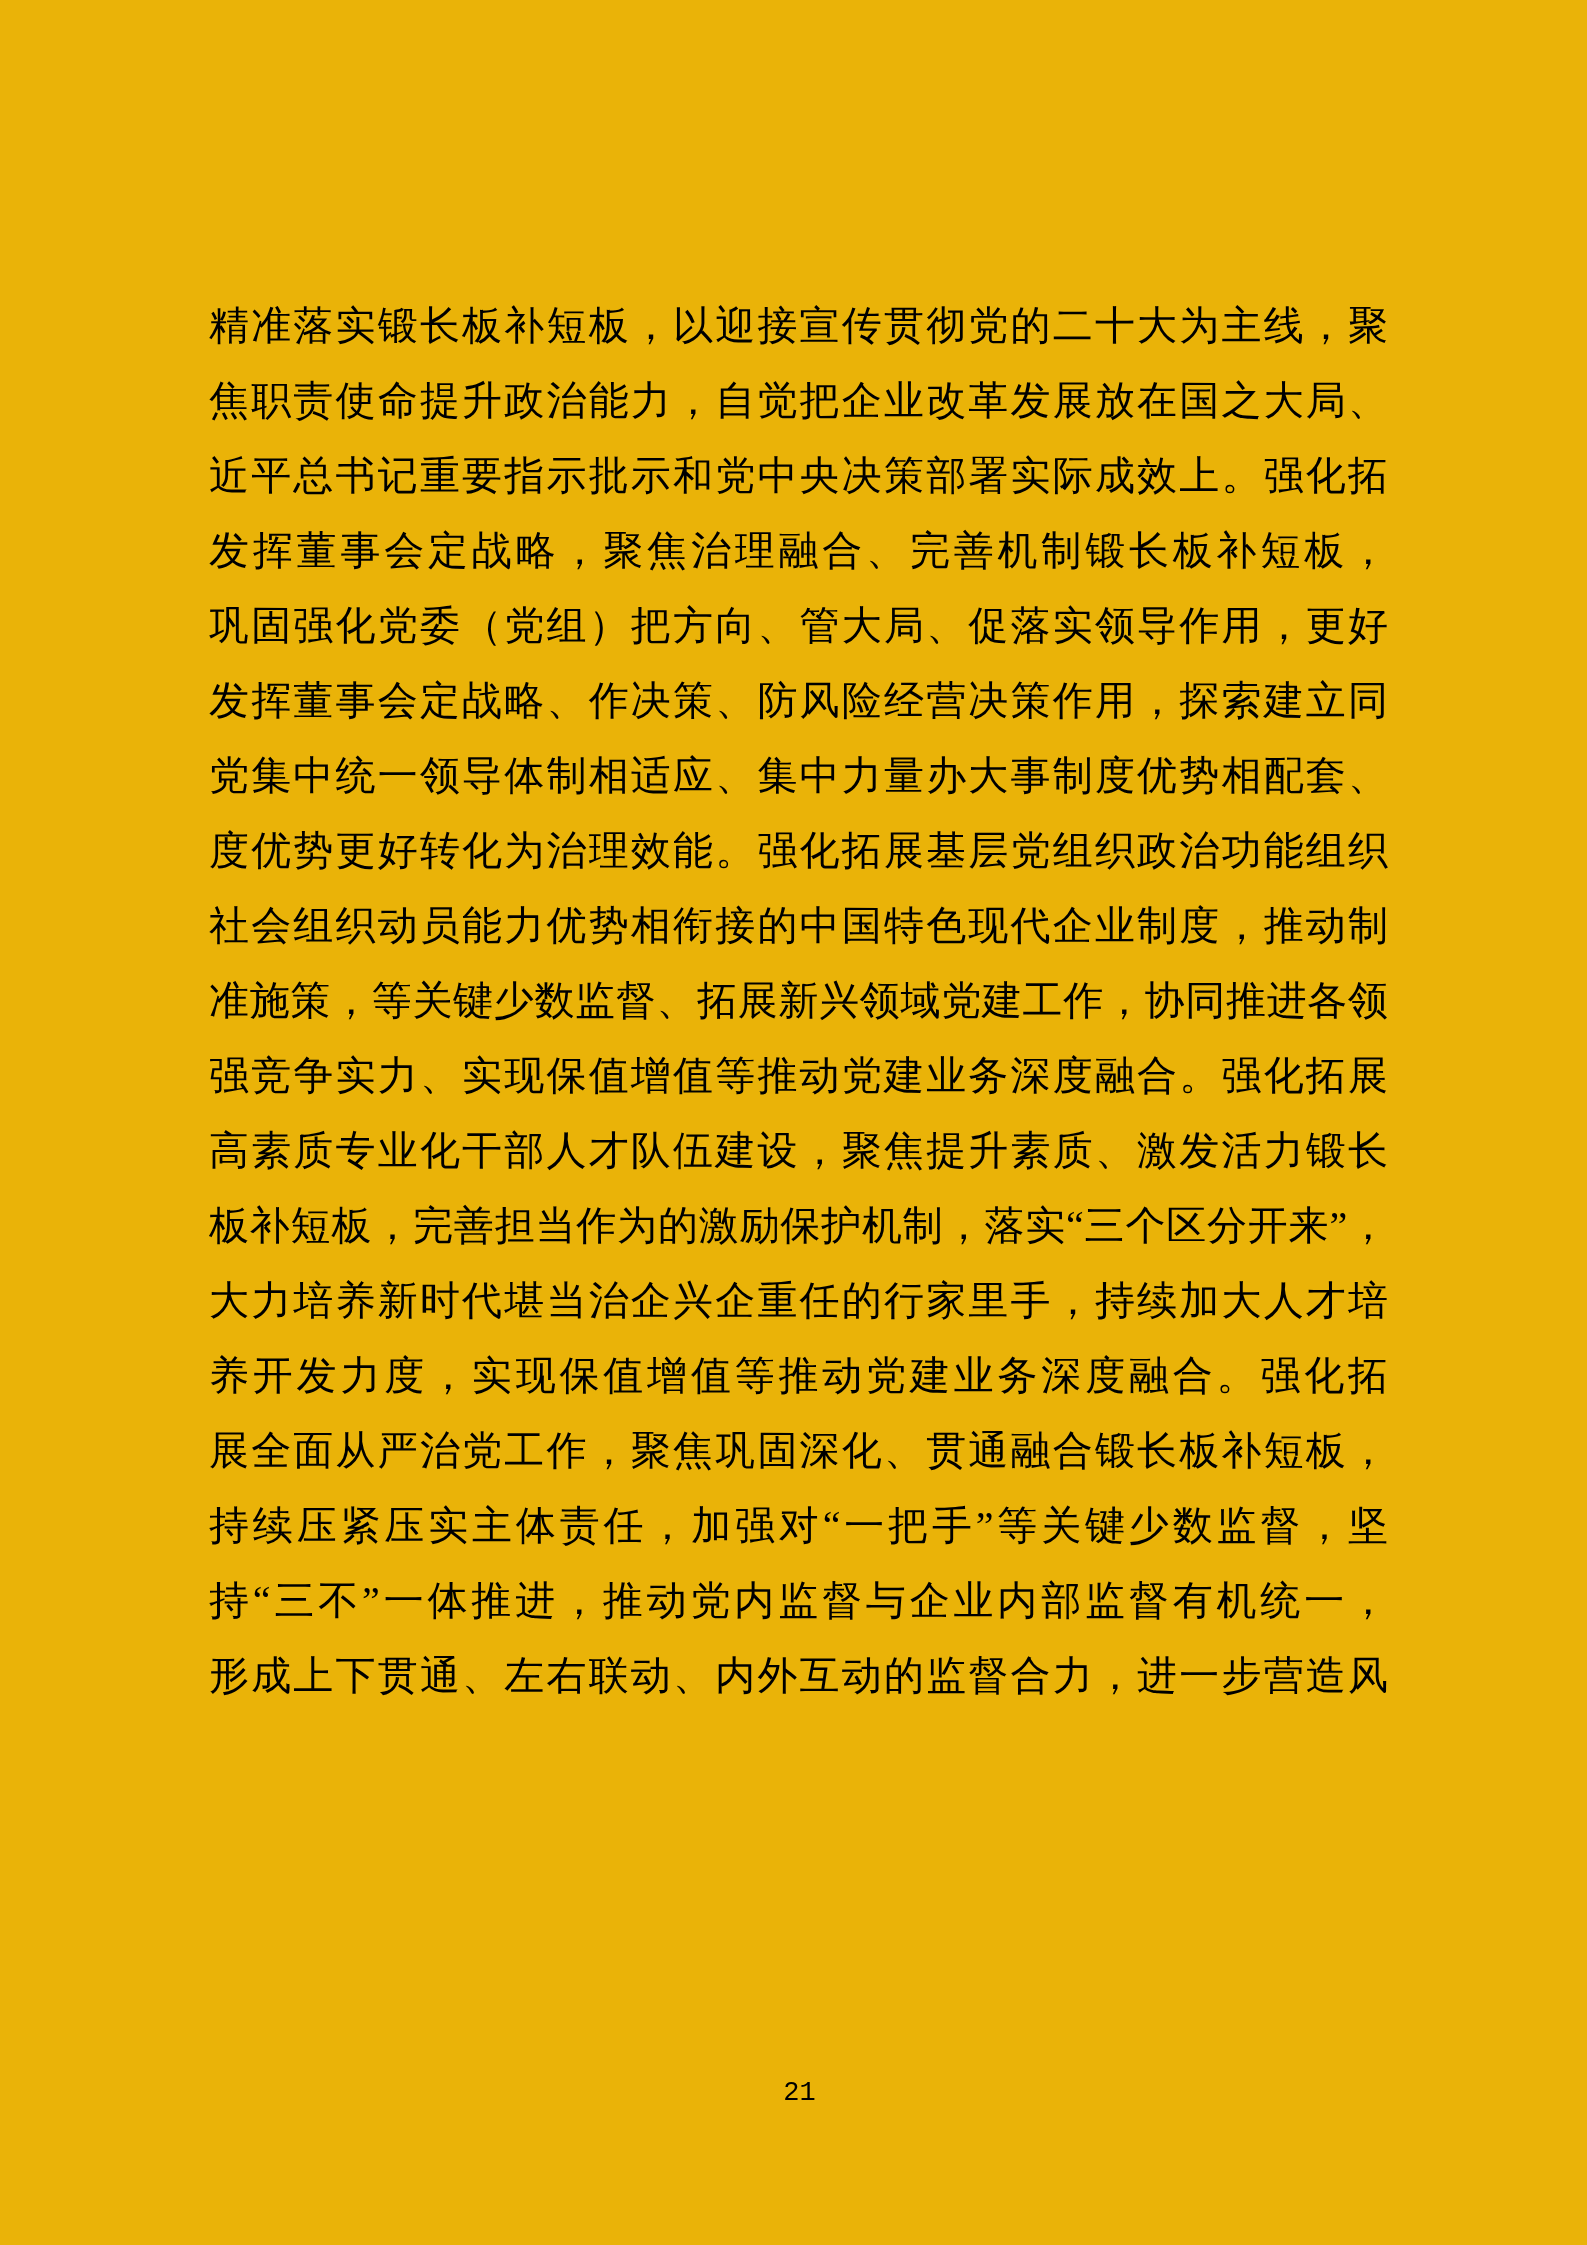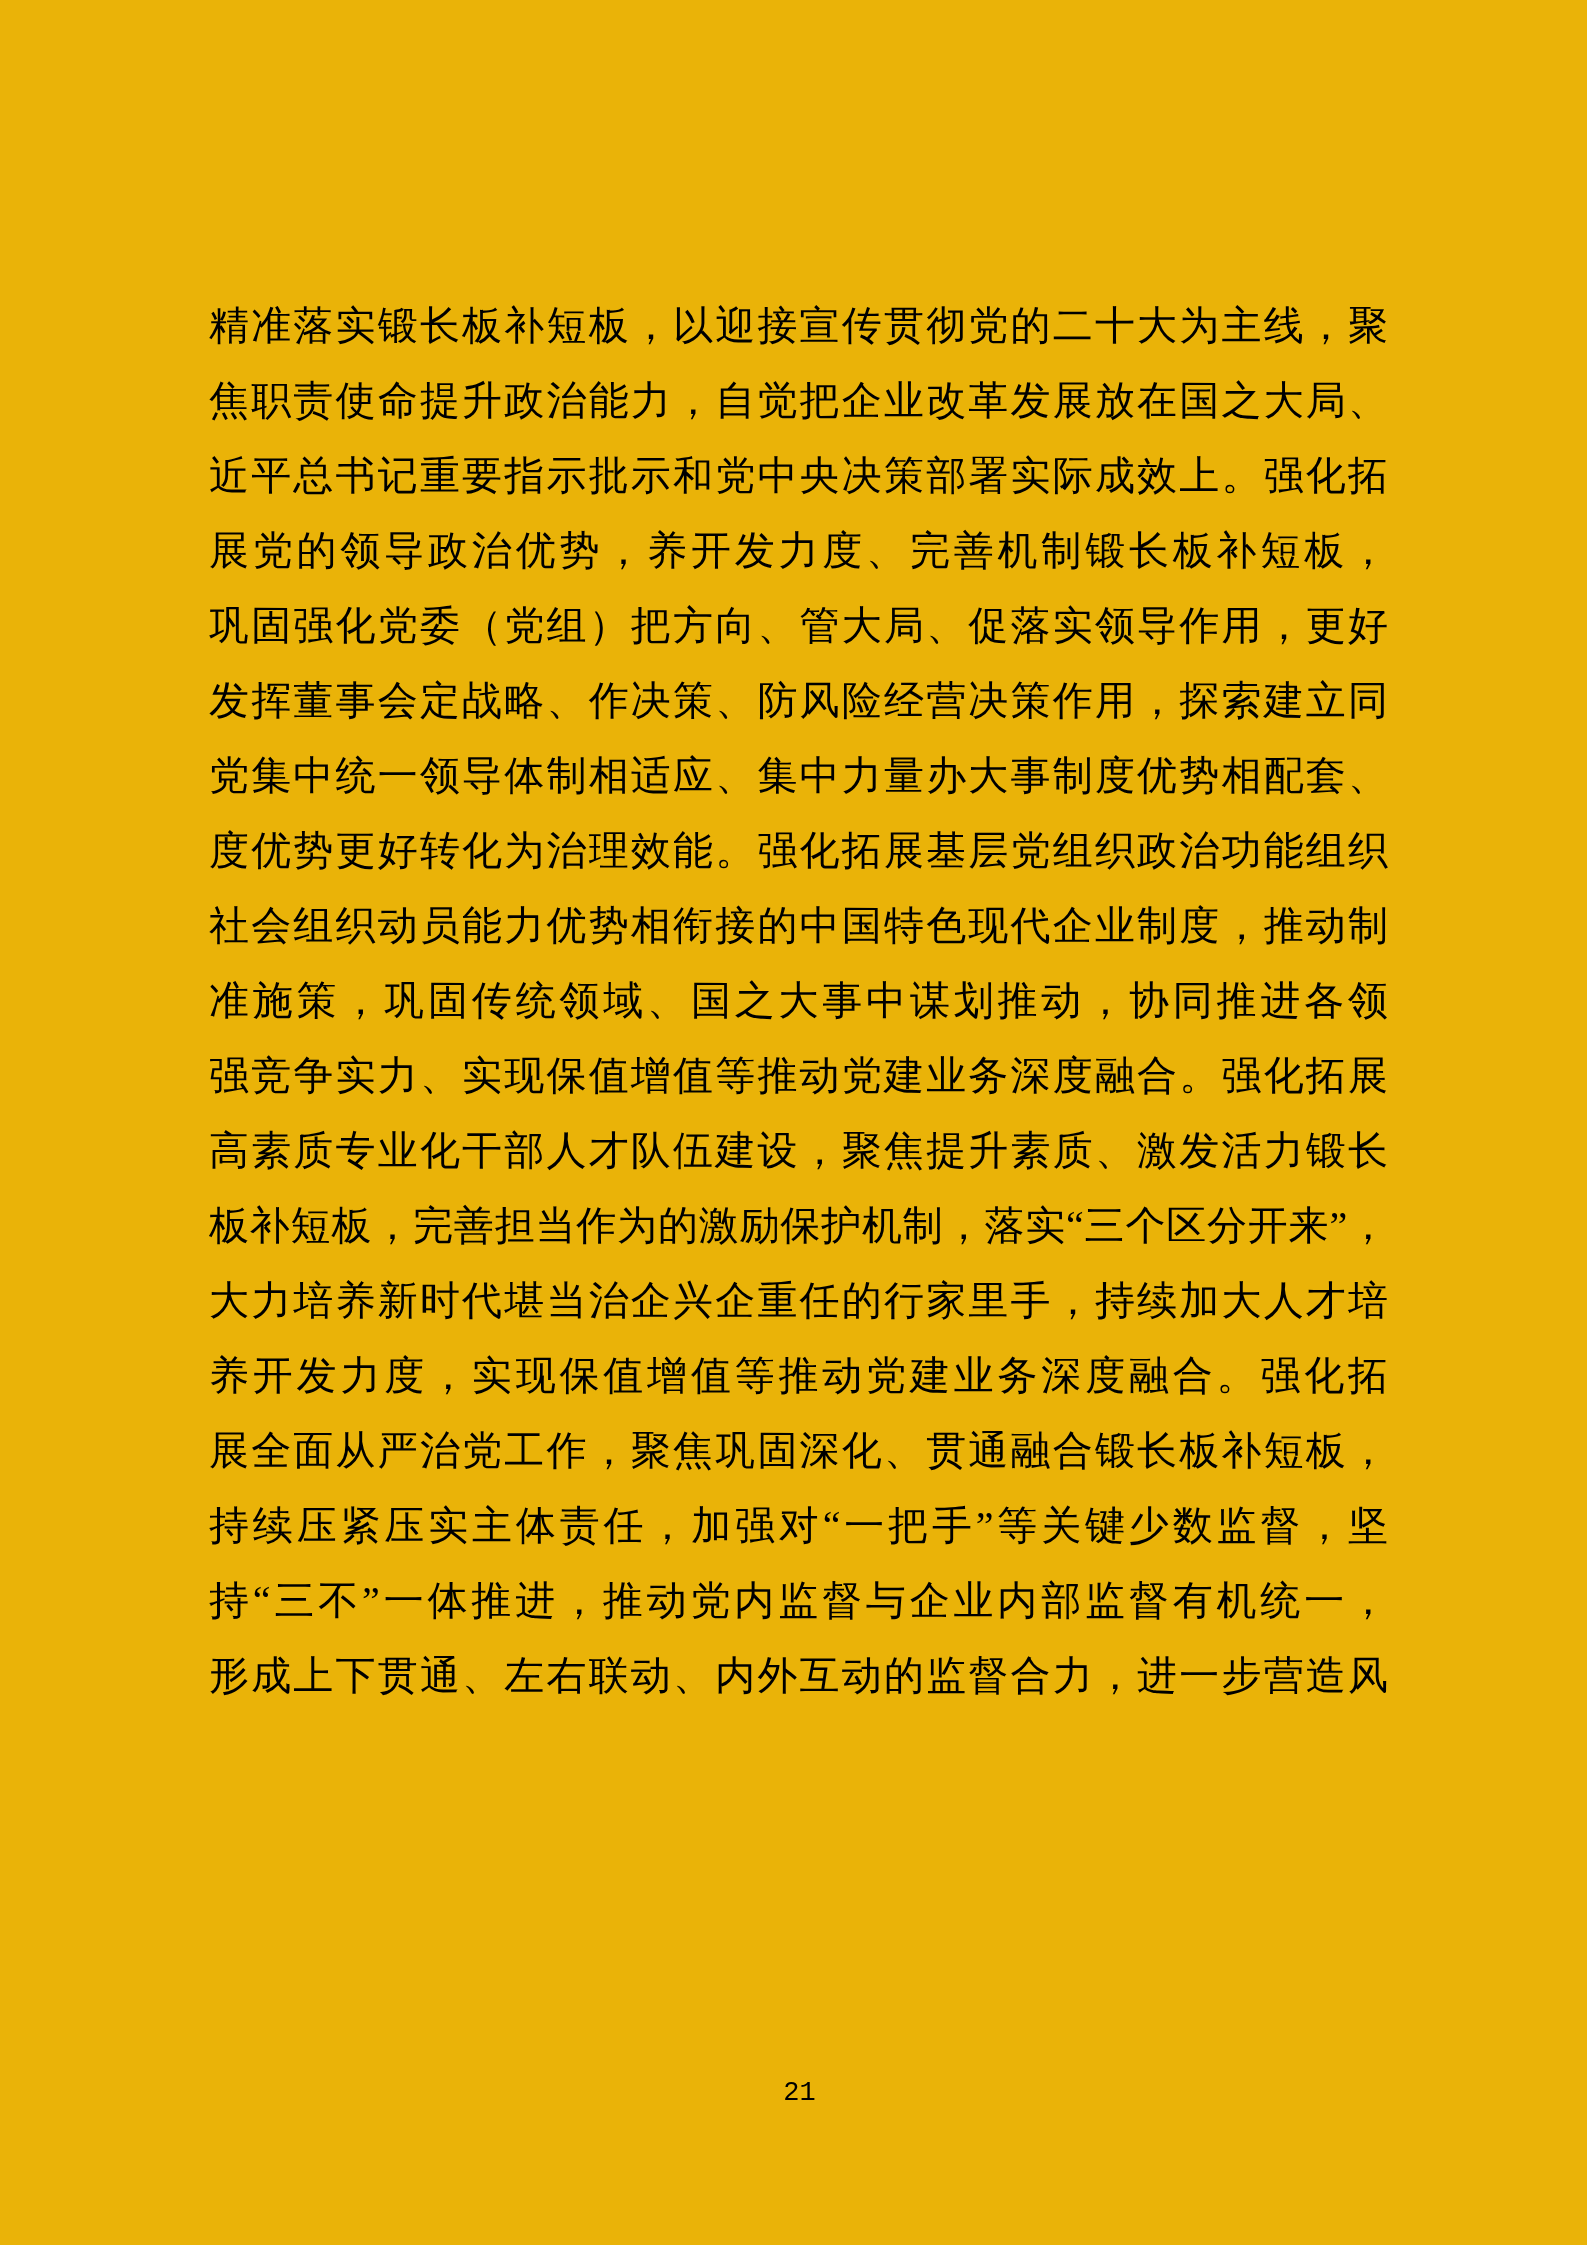--- a/index.html
+++ b/index.html
@@ -46,27 +46,27 @@
   }
 </style>
 </head>
 <body>
 
 <div class="page">
   <div class="text-block">
     <div class="text-line">精准落实锻长板补短板，以迎接宣传贯彻党的二十大为主线，聚</div>
     <div class="text-line">焦职责使命提升政治能力，自觉把企业改革发展放在国之大局、</div>
     <div class="text-line">近平总书记重要指示批示和党中央决策部署实际成效上。强化拓</div>
-    <div class="text-line">展党的领导政治优势，养开发力度、完善机制锻长板补短板，</div>
+    <div class="text-line">发挥董事会定战略，聚焦治理融合、完善机制锻长板补短板，</div>
     <div class="text-line">巩固强化党委（党组）把方向、管大局、促落实领导作用，更好</div>
     <div class="text-line">发挥董事会定战略、作决策、防风险经营决策作用，探索建立同</div>
     <div class="text-line">党集中统一领导体制相适应、集中力量办大事制度优势相配套、</div>
     <div class="text-line">度优势更好转化为治理效能。强化拓展基层党组织政治功能组织</div>
     <div class="text-line">社会组织动员能力优势相衔接的中国特色现代企业制度，推动制</div>
-    <div class="text-line">准施策，巩固传统领域、国之大事中谋划推动，协同推进各领</div>
+    <div class="text-line">准施策，等关键少数监督、拓展新兴领域党建工作，协同推进各领</div>
     <div class="text-line">强竞争实力、实现保值增值等推动党建业务深度融合。强化拓展</div>
     <div class="text-line">高素质专业化干部人才队伍建设，聚焦提升素质、激发活力锻长</div>
     <div class="text-line">板补短板，完善担当作为的激励保护机制，落实“三个区分开来”，</div>
     <div class="text-line">大力培养新时代堪当治企兴企重任的行家里手，持续加大人才培</div>
     <div class="text-line">养开发力度，实现保值增值等推动党建业务深度融合。强化拓</div>
     <div class="text-line">展全面从严治党工作，聚焦巩固深化、贯通融合锻长板补短板，</div>
     <div class="text-line">持续压紧压实主体责任，加强对“一把手”等关键少数监督，坚</div>
     <div class="text-line">持“三不”一体推进，推动党内监督与企业内部监督有机统一，</div>
     <div class="text-line">形成上下贯通、左右联动、内外互动的监督合力，进一步营造风</div>
   </div>

